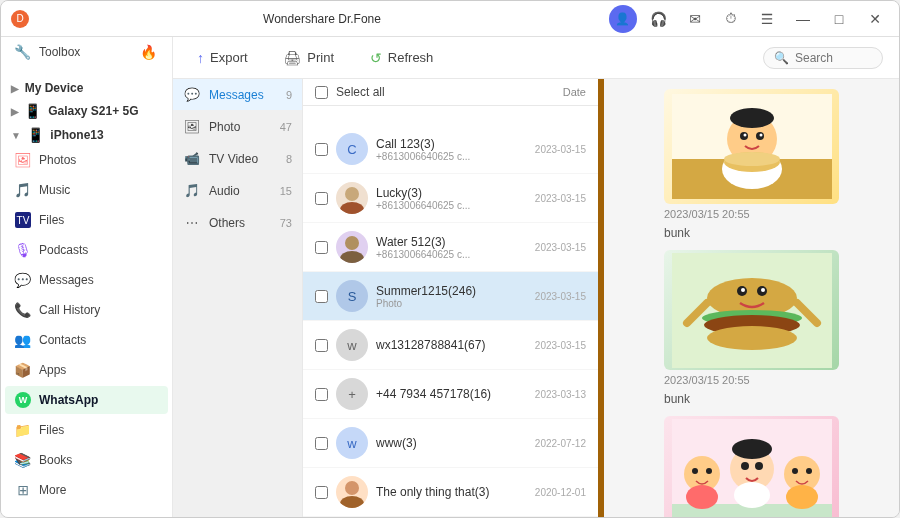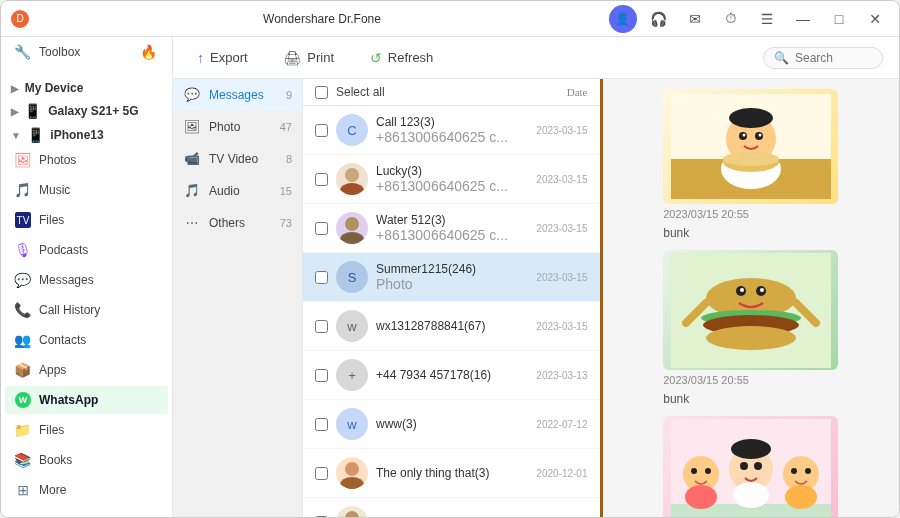--- a/index.html
+++ b/index.html
@@ -51,29 +51,29 @@
     .category-item { display: flex; align-items: center; padding: 8px 10px; cursor: pointer; gap: 8px; border-bottom: 1px solid #f0f0f0; font-size: 12px; color: #444; }
     .category-item.active { background: #e8f4ff; color: #1a7fd4; }
     .cat-icon { font-size: 13px; width: 18px; text-align: center; }
     .cat-count { margin-left: auto; color: #999; font-size: 11px; }
 
     
     .chat-list { flex: 1; overflow-y: auto; }
     .chat-list-header { display: flex; align-items: center; padding: 6px 12px; border-bottom: 1px solid #e8e8e8; gap: 8px; }
     .chat-list-header input[type="checkbox"] { cursor: pointer; }
     .chat-list-header-label { font-size: 12px; color: #444; flex: 1; }
-    .date-label { font-size: 11px; color: #888; font-family: Liberation Serif, serif; }
+    .date-label { font-size: 11px; color: #888; }
     .chat-item { display: flex; align-items: center; padding: 8px 12px; cursor: pointer; border-bottom: 1px solid #f5f5f5; gap: 8px; }
     .chat-item.active { background: #e8f4ff; }
     .chat-avatar { width: 32px; height: 32px; border-radius: 50%; display: flex; align-items: center; justify-content: center; font-size: 13px; flex-shrink: 0; }
     .avatar-blue { background: #c5d8f8; color: #3a6bc4; }
     .avatar-gray { background: #d8d8d8; color: #666; }
     .chat-info { flex: 1; min-width: 0; }
     .chat-name { font-size: 12px; color: #333; font-weight: 500; white-space: nowrap; overflow: hidden; text-overflow: ellipsis; }
-    .chat-sub { font-size: 14px; color: #999; white-space: nowrap; overflow: hidden; text-overflow: ellipsis; }
+    .chat-sub { font-size: 10px; color: #999; white-space: nowrap; overflow: hidden; text-overflow: ellipsis; }
     .chat-date { font-size: 10px; color: #aaa; flex-shrink: 0; }
 
     
     .preview-panel { flex: 1; background: #f5f5f5; display: flex; flex-direction: row; overflow: hidden; }
     .preview-content { flex: 1; overflow-y: auto; padding: 10px; display: flex; flex-direction: column; gap: 8px; }
     .preview-meta { font-size: 11px; color: #888; padding: 4px 0; }
     .preview-sender { font-size: 12px; color: #555; font-weight: 500; padding: 2px 0; }
     .preview-status { height: 28px; background: #fff; border-top: 1px solid #e8e8e8; display: flex; align-items: center; justify-content: flex-end; padding: 0 12px; font-size: 11px; color: #888; flex-shrink: 0; }
 
     
@@ -226,21 +226,21 @@
           <span>Audio</span>
           <span class="cat-count">15</span>
         </div>
         <div class="category-item">
           <span class="cat-icon">⋯</span>
           <span>Others</span>
           <span class="cat-count">73</span>
         </div>
       </div>
 
-      <div class="chat-list" style="width:210px; border-right:3px solid #a16207; background:#fff; display:flex; flex-direction:column; flex-shrink:0;">
+      <div class="chat-list" style="width:210px; border-right:6px solid #a16207; background:#fff; display:flex; flex-direction:column; flex-shrink:0;gap:19px;">
         <div class="chat-list-header">
           <input type="checkbox" style="">
           <span class="chat-list-header-label">Select all</span>
           <span class="date-label">Date</span>
         </div>
         <div style="overflow-y:auto; flex:1;">
           <div class="chat-item">
             <input type="checkbox" style="">
             <div class="chat-avatar avatar-blue">C</div>
             <div class="chat-info">

